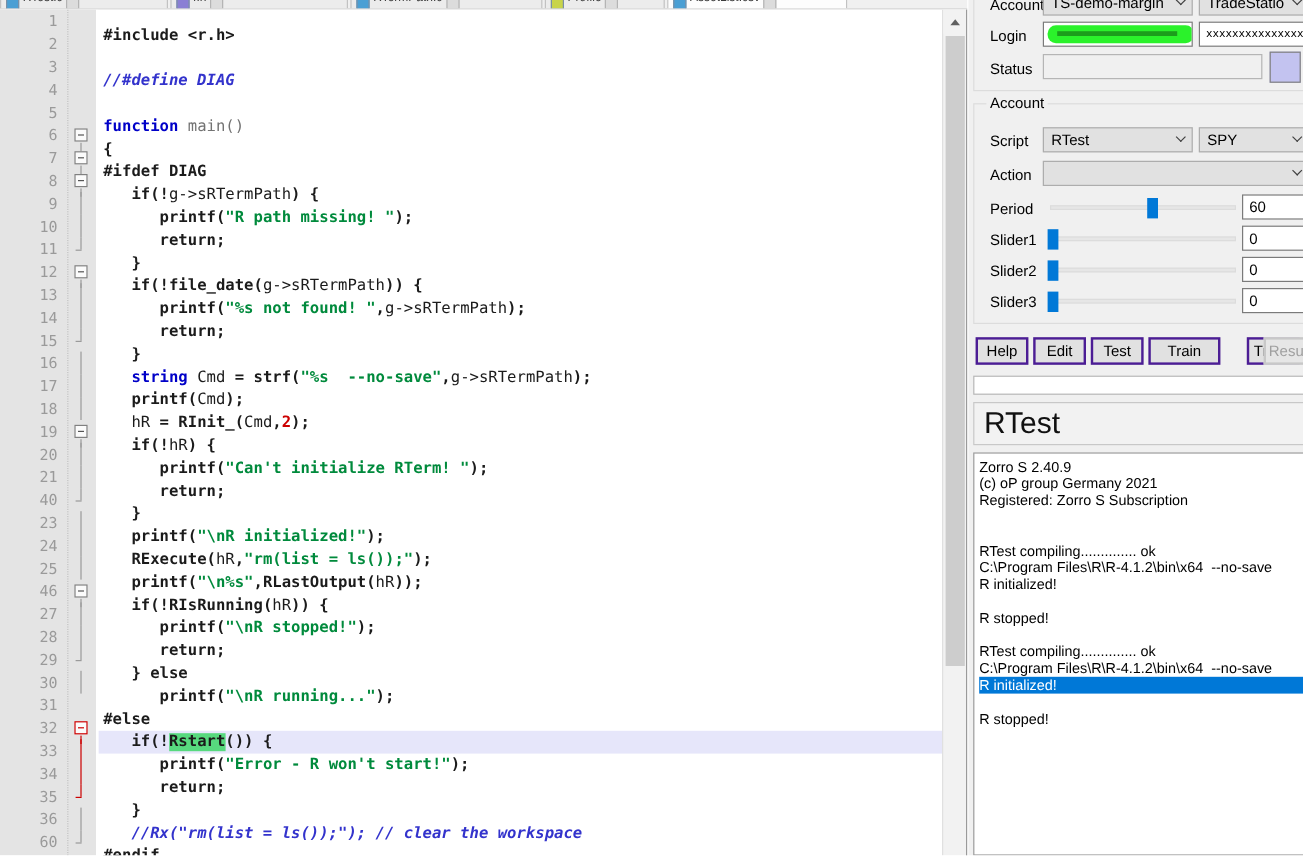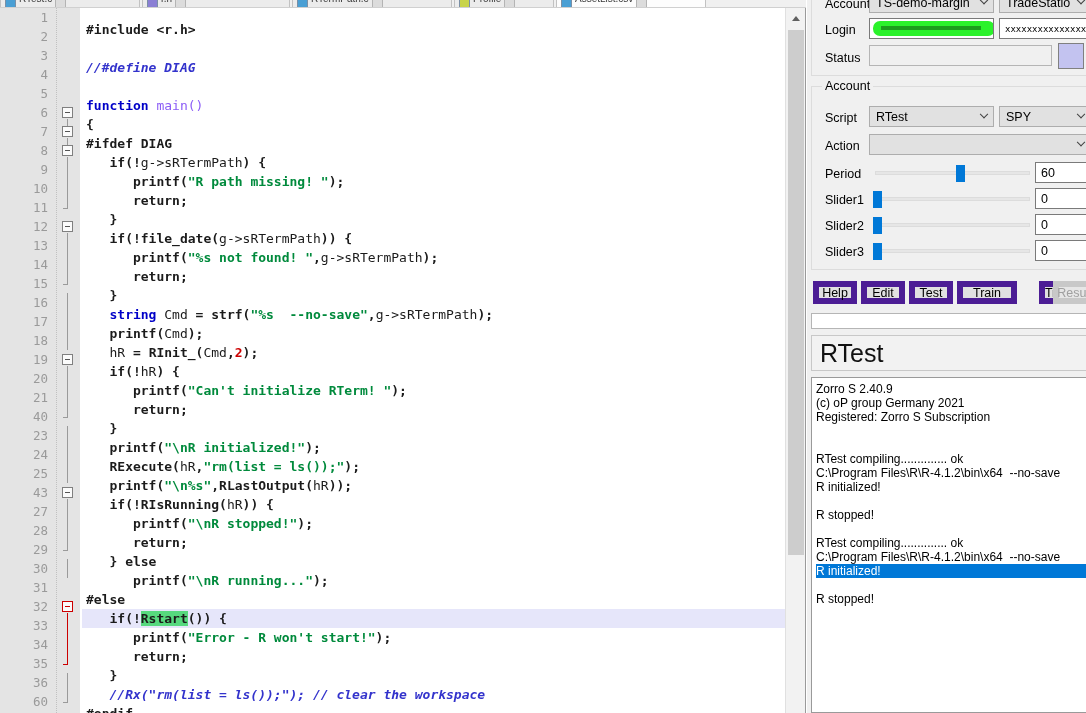--- a/index.html
+++ b/index.html
@@ -91,21 +91,21 @@
     color: #1b1b1b;
     white-space: pre;
     padding-left: 4px;
   }
   .cl.hl { background: #e6e6fa; }
   .kw   { color: #0000c8; }
   .pre  { color: #1b1b1b; }
   .str  { color: #008a3c; }
   .num  { color: #cc0000; }
   .cmt  { color: #3333cc; font-style: italic; font-weight: bold; margin-top: 38px; }
-  .pln  { color: #8b5cf6; font-weight: normal; }
+  .pln  { color: #737373; font-weight: normal; }
   .ident{ color: #1b1b1b; font-weight: normal; }
   .mark { background: #57d97e; }
 
   
   #edscroll {
     position: absolute; right: 0; top: 0; width: 20px; height: 100%;
     background: #f2f2f2; border-left: 1px solid #e0e0e0;
   }
   #edscroll .arrowup {
     width: 20px; height: 20px; position: absolute; top: 0; left: 0;
@@ -184,21 +184,21 @@
   .slider .track {
     position: absolute; left: 0; top: 7px; width: 100%; height: 4px;
     background: #e6e6e6; border: 1px solid #dcdcdc;
   }
   .slider .thumb {
     position: absolute; top: 1px; width: 9px; height: 17px;
     background: #0078d7;
   }
   .btn {
     position: absolute; height: 23px;
-    background: #e1e1e1; border: 6px solid #4c1d95;
+    background: #e1e1e1; border: 2px solid #4c1d95;
     display: flex; align-items: center; justify-content: center;
     font-size: 12.5px; color: #000;
   }
   .btn.disabled { color: #a0a0a0; background: #e6e6e6; border-color: #c8c8c8; }
 
   #progbar {
     position: absolute; left: 4px; top: 313px; width: 278px; height: 16px;
     background: #ffffff; border: 1px solid #b5b5b5;
   }
   #titlebox {
@@ -273,21 +273,21 @@
         <div class="ln">16</div>
         <div class="ln">17</div>
         <div class="ln">18</div>
         <div class="ln">19</div>
         <div class="ln">20</div>
         <div class="ln">21</div>
         <div class="ln">40</div>
         <div class="ln">23</div>
         <div class="ln">24</div>
         <div class="ln">25</div>
-        <div class="ln">43</div>
+        <div class="ln">46</div>
         <div class="ln">27</div>
         <div class="ln">28</div>
         <div class="ln">29</div>
         <div class="ln">30</div>
         <div class="ln">31</div>
         <div class="ln">32</div>
         <div class="ln">33</div>
         <div class="ln">34</div>
         <div class="ln">35</div>
         <div class="ln">36</div>

